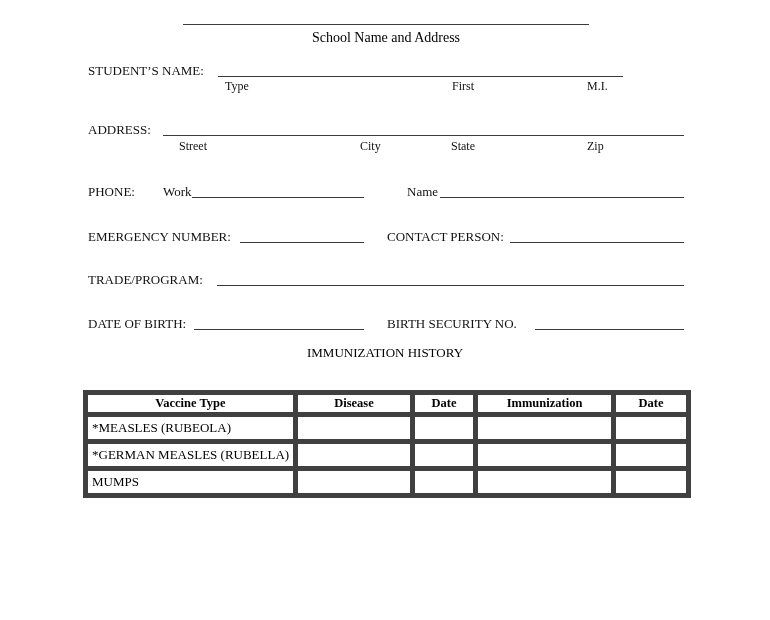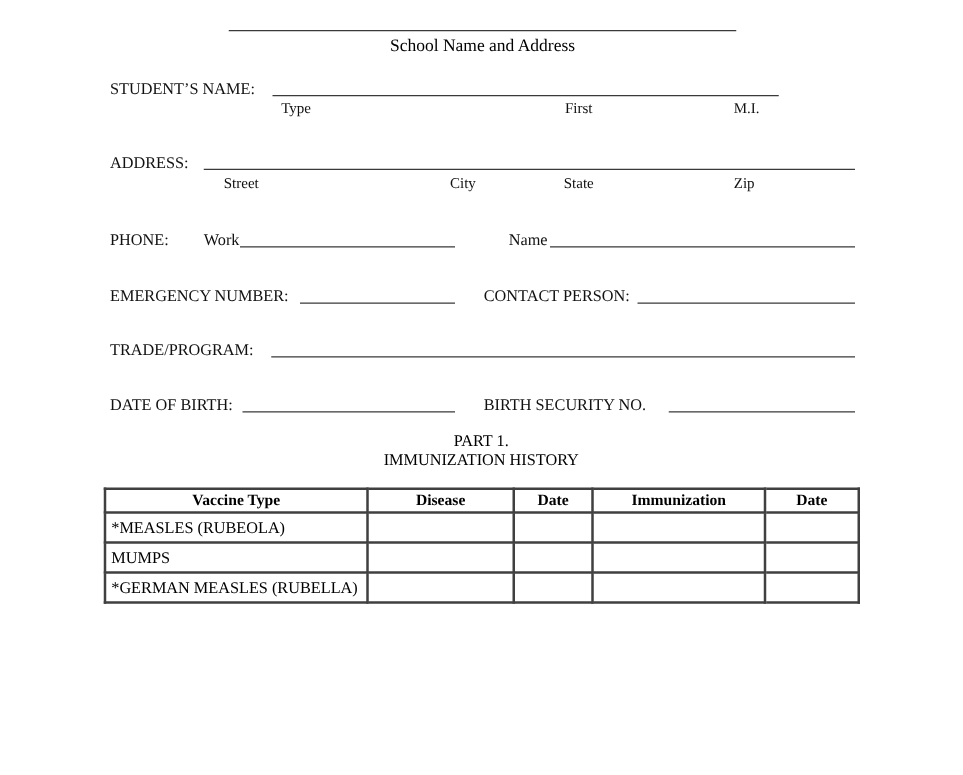--- a/index.html
+++ b/index.html
@@ -64,21 +64,21 @@
     position: absolute;
     left: 83px;
     top: 390px;
     width: 603px;
     border-collapse: collapse;
     table-layout: fixed;
     font-size: 13px;
   }
   #immunization-table th,
   #immunization-table td {
-    border: 2px solid #404040;
+    border: 5px solid #404040;
     padding: 0;
     margin: 0;
   }
   #immunization-table thead th {
     height: 17px;
     line-height: 17px;
     text-align: center;
     font-weight: bold;
     font-size: 12.5px;
     vertical-align: middle;
@@ -132,21 +132,20 @@
 
 <div class="lbl" style="left:88px; top:273px;">TRADE/PROGRAM:</div>
 <div class="rule" style="left:217px; top:285px; width:467px;"></div>
 
 <div class="lbl" style="left:88px; top:317px;">DATE OF BIRTH:</div>
 <div class="rule" style="left:194px; top:329px; width:170px;"></div>
 <div class="lbl" style="left:387px; top:317px;">BIRTH SECURITY NO.</div>
 <div class="rule" style="left:535px; top:329px; width:149px;"></div>
 
 <div id="part-title">
-  <div>PART 1.</div>
   <div>IMMUNIZATION HISTORY</div>
 </div>
 
 <table id="immunization-table">
   <colgroup>
     <col class="col-vaccine">
       <col class="col-disease">
       <col class="col-date1">
       <col class="col-immun">
       <col class="col-date2">
@@ -162,27 +161,27 @@
   </thead>
   <tbody>
     <tr>
       <td class="vaccine-cell">*MEASLES (RUBEOLA)</td>
       <td></td>
       <td></td>
       <td></td>
       <td></td>
     </tr>
     <tr>
-      <td class="vaccine-cell">MUMPS</td>
+      <td class="vaccine-cell">*GERMAN MEASLES (RUBELLA)</td>
       <td></td>
       <td></td>
       <td></td>
       <td></td>
     </tr>
     <tr>
-      <td class="vaccine-cell">*GERMAN MEASLES (RUBELLA)</td>
+      <td class="vaccine-cell">MUMPS</td>
       <td></td>
       <td></td>
       <td></td>
       <td></td>
     </tr>
   </tbody>
 </table>
 
 </body></html>

